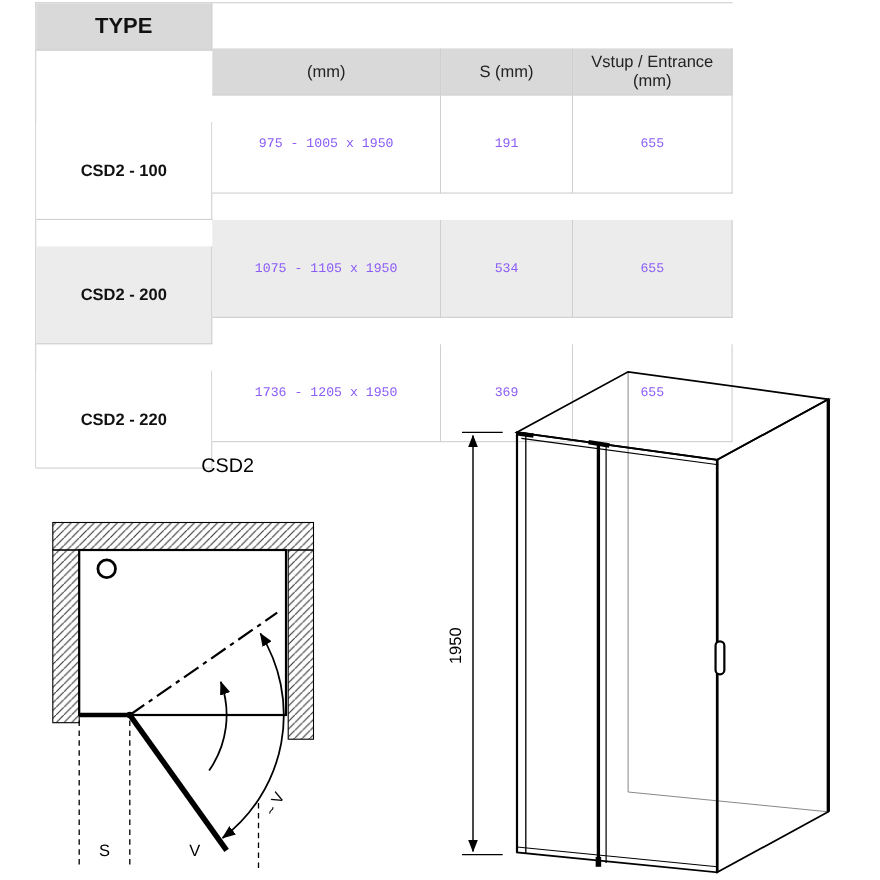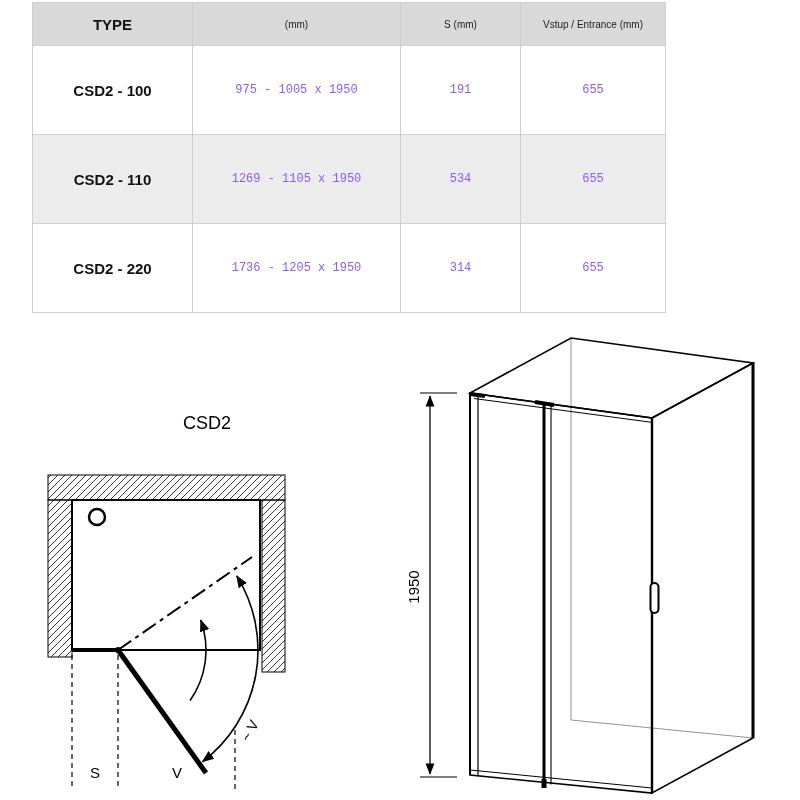--- a/index.html
+++ b/index.html
@@ -21,23 +21,23 @@
   .trow{display:contents;}
   .cell{
     border-right:1px solid var(--border,#cfcfcf);
     border-bottom:1px solid var(--border,#cfcfcf);
     display:flex;align-items:center;justify-content:center;
     text-align:center;background:#fff;
   }
   .header-cell{height:42px;background:var(--header-bg,#d9d9d9);}
   .data-cell{height:88px;}
   .row-alt .data-cell{background:var(--row-alt-bg,#ececec);}
-  .h-type{font-weight:bold;font-size:15px;}
-  .h-small{font-size:10px;color:#222;}
-  .type-cell{font-weight:bold;font-size:15px;}
+  .h-type{font-weight:bold;font-size:20px;}
+  .h-small{font-size:15px;color:#222;margin-top:41px;}
+  .type-cell{font-weight:bold;font-size:15px;margin-top:24px;}
   .val-cell{font-size:12px;color:#8b5cf6;font-family:Liberation Mono, monospace;}
 
   
   svg{position:absolute;}
   .plan-svg{left:30px;top:405px;}
   .iso-svg{left:405px;top:325px;}
   svg text{font-family:"Liberation Sans","DejaVu Sans",sans-serif;fill:#000;}
 </style>
 </head>
 <body>
@@ -53,30 +53,30 @@
     </div>
 
     <div class="trow">
       <div class="cell data-cell type-cell">CSD2 - 100</div>
       <div class="cell data-cell val-cell">975 - 1005 x 1950</div>
       <div class="cell data-cell val-cell">191</div>
       <div class="cell data-cell val-cell">655</div>
     </div>
 
     <div class="trow row-alt">
-      <div class="cell data-cell type-cell">CSD2 - 110</div>
-      <div class="cell data-cell val-cell">1269 - 1105 x 1950</div>
+      <div class="cell data-cell type-cell">CSD2 - 200</div>
+      <div class="cell data-cell val-cell">1075 - 1105 x 1950</div>
       <div class="cell data-cell val-cell">534</div>
       <div class="cell data-cell val-cell">655</div>
     </div>
 
     <div class="trow">
       <div class="cell data-cell type-cell">CSD2 - 220</div>
       <div class="cell data-cell val-cell">1736 - 1205 x 1950</div>
-      <div class="cell data-cell val-cell">314</div>
+      <div class="cell data-cell val-cell">369</div>
       <div class="cell data-cell val-cell">655</div>
     </div>
   </div>
 
   <svg class="plan-svg" width="280" height="390" viewBox="0 0 280 390">
     <defs>
       <pattern id="hatch" width="7" height="7" patternUnits="userSpaceOnUse">
         <path d="M0,7 L7,0" stroke="#333" stroke-width="1"></path>
       </pattern>
       <marker id="arr" viewBox="0 0 10 10" refX="9" refY="5" markerWidth="8" markerHeight="8" orient="auto-start-reverse">

